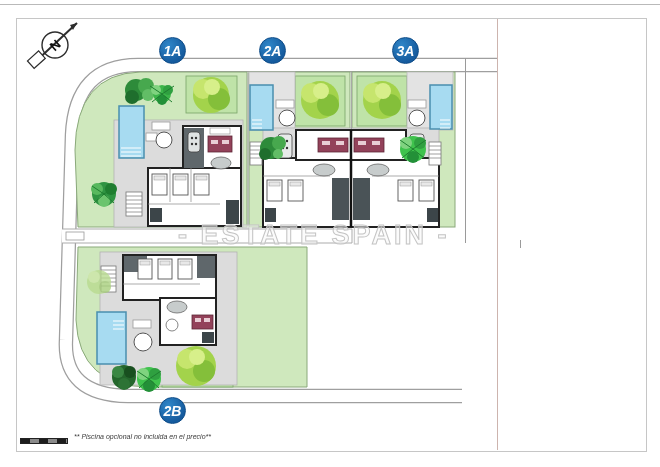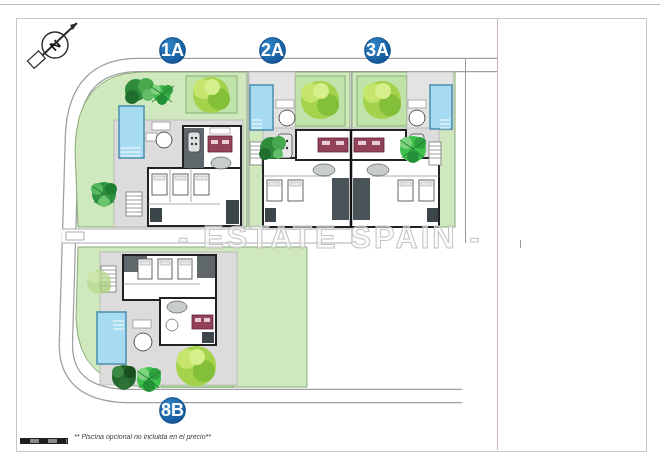--- a/index.html
+++ b/index.html
@@ -5,28 +5,28 @@
   html,body{margin:0;padding:0;background:#fff;}
   .sheet{position:relative;width:660px;height:467px;background:#ffffff;
          font-family:"Liberation Sans",sans-serif;overflow:hidden;}
   .top-rule{position:absolute;left:0;top:4px;width:660px;height:1px;background:#b9b9b9;}
   .frame{position:absolute;left:16px;top:18px;width:629px;height:432px;border:1px solid #c6c6c6;}
   .divider{position:absolute;left:497px;top:19px;width:1px;height:431px;background:#cdb4ae;}
   .panel-tick{position:absolute;left:520px;top:240px;width:1px;height:8px;background:#9a9a9a;}
   .plan{position:absolute;left:0;top:0;}
   .badge{position:absolute;width:27px;height:27px;border-radius:50%;
          background:radial-gradient(circle at 35% 30%, #2f86c8, #155a9d 72%);
-         border:1px solid #0e4c88;color:#fff;font-weight:bold;
-         font-size:18px;display:flex;align-items:center;justify-content:center;
+         border:1px solid #0e4c88;color:#fff;font-weight:bold;font-style:italic;
+         font-size:14px;display:flex;align-items:center;justify-content:center;
          box-sizing:border-box;}
   .badge-1a{left:159px;top:37px;}
   .badge-2a{left:259px;top:37px;}
-  .badge-3a{left:364px;top:37px;}
+  .badge-3a{left:392px;top:37px;}
   .badge-1b{left:159px;top:397px;}
-  .watermark{position:absolute;left:178px;top:220px;font-size:31px;font-weight:bold;
+  .watermark{position:absolute;left:178px;top:220px;font-size:27px;font-weight:bold;
              letter-spacing:3px;white-space:nowrap;color:rgba(248,248,248,0.55);
              -webkit-text-stroke:1px #c4c4c4;pointer-events:none;}
   .footnote{position:absolute;left:74px;top:433px;font-size:7px;font-style:italic;color:#3a3a3a;}
   .scalebar{position:absolute;left:20px;top:438px;width:46px;height:4px;
             background:repeating-linear-gradient(90deg,#1d1d1d 0 9px,#8a8a8a 9px 18px);
             border:1px solid #222;}
 </style>
 </head>
 <body>
 
@@ -293,20 +293,20 @@
       <line x1="33" y1="64" x2="77" y2="23" stroke="#2d2d2d" stroke-width="2"></line>
       <polygon points="77,23 70,25 73,30" fill="#2d2d2d"></polygon>
       <rect x="29" y="55" width="15" height="10" fill="#ffffff" stroke="#2d2d2d" stroke-width="1.2" transform="rotate(-42 36 60)"></rect>
       <text x="55" y="50" font-size="13" font-weight="bold" fill="#111" text-anchor="middle" transform="rotate(-42 55 45)">N</text>
     </g>
   </svg>
 
   <div class="badge badge-1a">1A</div>
   <div class="badge badge-2a">2A</div>
   <div class="badge badge-3a">3A</div>
-  <div class="badge badge-1b">8B</div>
+  <div class="badge badge-1b">2B</div>
 
   <div class="watermark">- ESTATE SPAIN -</div>
 
   <div class="scalebar"></div>
   <div class="footnote">** Piscina opcional no incluida en el precio**</div>
 
 </div>
 
 </body></html>

